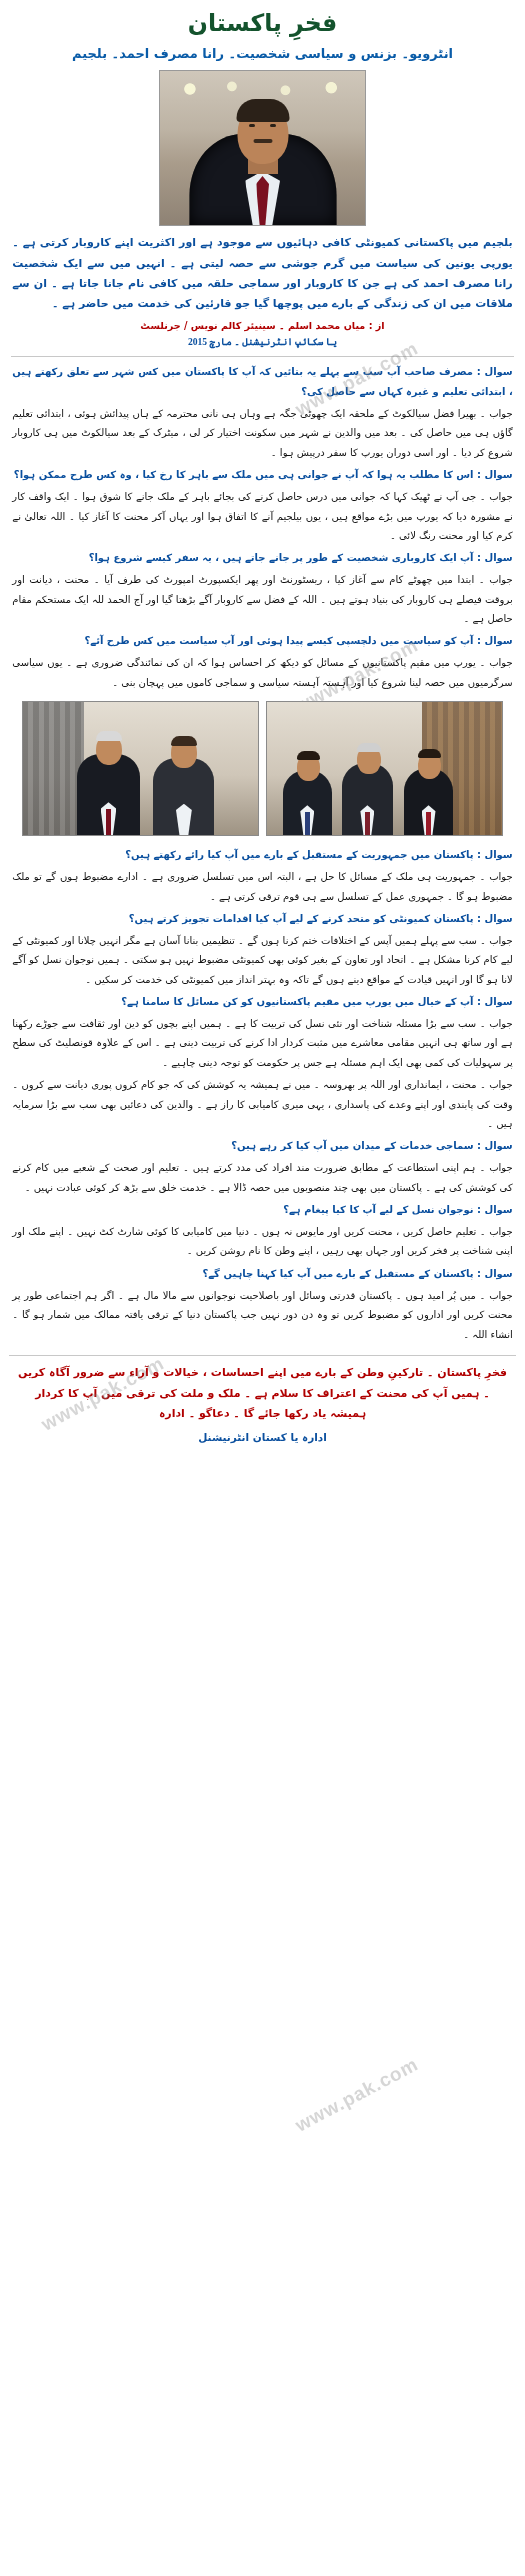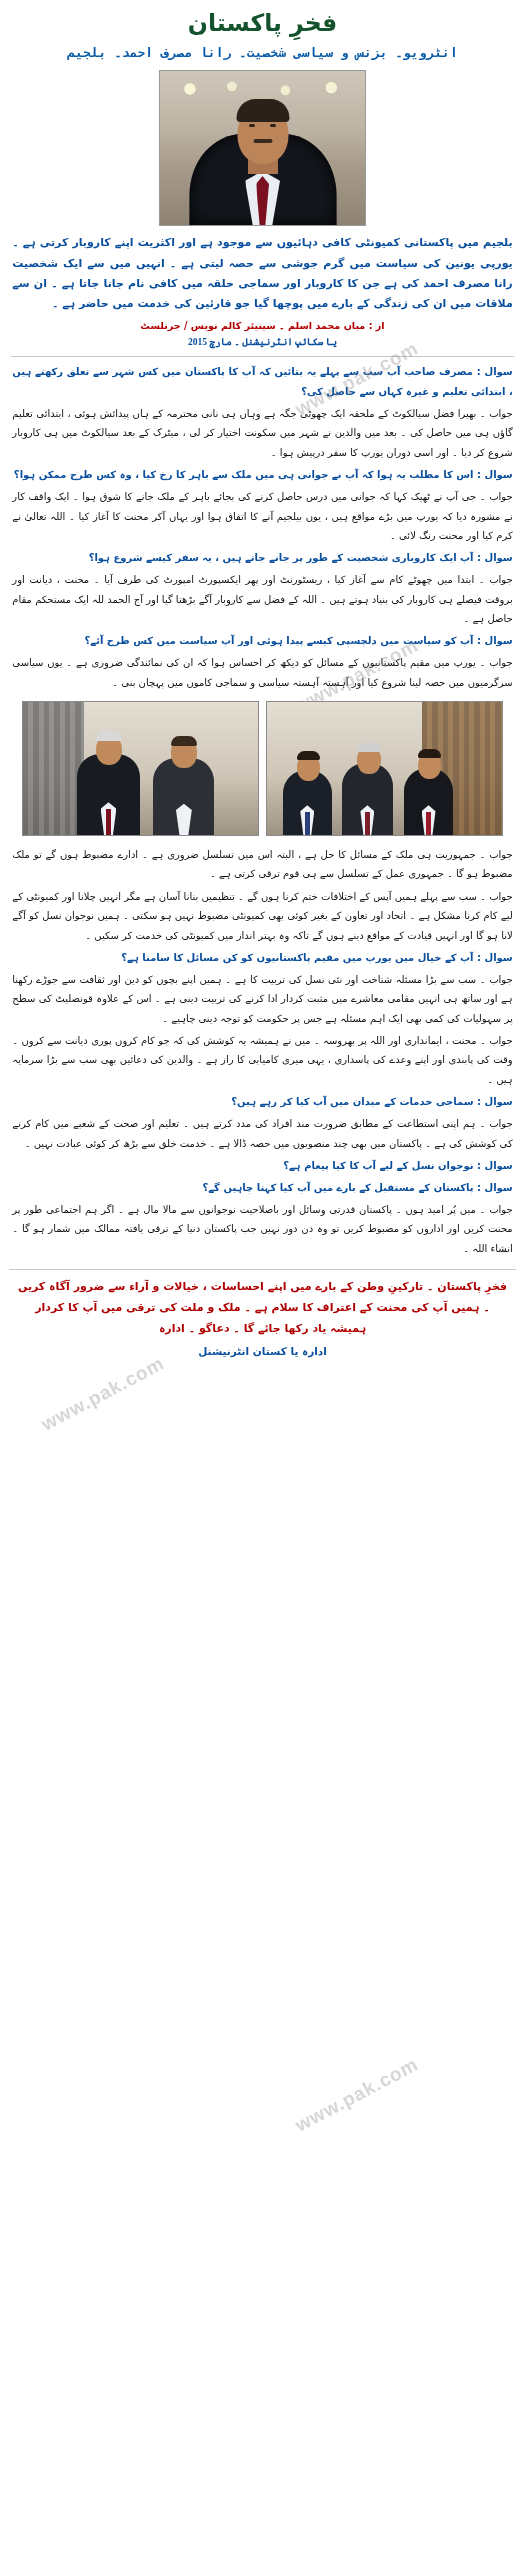--- a/index.html
+++ b/index.html
@@ -33,21 +33,20 @@
   }
   .subtitle-bar{
     margin-top:3.5px;
     text-align:center;
     font-size:13px;
     font-weight:bold;
     color:#0a5ca8;
     direction:rtl;
     line-height:1.5;
     padding-bottom:3.5px;
-    font-family:Liberation Mono, monospace;
   }
   
   .hero-photo{
     width:205px;
     height:154px;
     margin:3.5px auto 5.3px auto;
     border:0.9px solid #999;
     position:relative;
     overflow:hidden;
     background:linear-gradient(#d9d2c7,#b7ada0);
@@ -290,28 +289,31 @@
       <div class="person" style="left:130px;width:61px;height:110px;">
         <div class="body" style="width:61px;height:77px;background:#2c2f36;"></div>
         <div class="shirtP" style="left:23px;width:15.8px;height:31.5px;"></div>
         <div class="face" style="left:18.4px;bottom:67px;width:25.4px;height:31px;"></div>
         <div class="hairp" style="left:18.4px;bottom:89px;width:25.4px;height:10.5px;background:#3a2a1d;"></div>
       </div>
     </div>
   </div>
 
   <div class="qa">
+    <p class="q">سوال : پاکستان میں جمہوریت کے مستقبل کے بارے میں آپ کیا رائے رکھتے ہیں؟</p>
     <p class="a">جواب ۔ جمہوریت ہی ملک کے مسائل کا حل ہے ، البتہ اس میں تسلسل ضروری ہے ۔ ادارے مضبوط ہوں گے تو ملک مضبوط ہو گا ۔ جمہوری عمل کے تسلسل سے ہی قوم ترقی کرتی ہے ۔</p>
+    <p class="q">سوال : پاکستان کمیونٹی کو متحد کرنے کے لیے آپ کیا اقدامات تجویز کرتے ہیں؟</p>
     <p class="a">جواب ۔ سب سے پہلے ہمیں آپس کے اختلافات ختم کرنا ہوں گے ۔ تنظیمیں بنانا آسان ہے مگر انہیں چلانا اور کمیونٹی کے لیے کام کرنا مشکل ہے ۔ اتحاد اور تعاون کے بغیر کوئی بھی کمیونٹی مضبوط نہیں ہو سکتی ۔ ہمیں نوجوان نسل کو آگے لانا ہو گا اور انہیں قیادت کے مواقع دینے ہوں گے تاکہ وہ بہتر انداز میں کمیونٹی کی خدمت کر سکیں ۔</p>
     <p class="q">سوال : آپ کے خیال میں یورپ میں مقیم پاکستانیوں کو کن مسائل کا سامنا ہے؟</p>
     <p class="a">جواب ۔ سب سے بڑا مسئلہ شناخت اور نئی نسل کی تربیت کا ہے ۔ ہمیں اپنے بچوں کو دین اور ثقافت سے جوڑے رکھنا ہے اور ساتھ ہی انہیں مقامی معاشرے میں مثبت کردار ادا کرنے کی تربیت دینی ہے ۔ اس کے علاوہ قونصلیٹ کی سطح پر سہولیات کی کمی بھی ایک اہم مسئلہ ہے جس پر حکومت کو توجہ دینی چاہیے ۔</p>
     <p class="a">جواب ۔ محنت ، ایمانداری اور اللہ پر بھروسہ ۔ میں نے ہمیشہ یہ کوشش کی کہ جو کام کروں پوری دیانت سے کروں ۔ وقت کی پابندی اور اپنے وعدے کی پاسداری ، یہی میری کامیابی کا راز ہے ۔ والدین کی دعائیں بھی سب سے بڑا سرمایہ ہیں ۔</p>
     <p class="q">سوال : سماجی خدمات کے میدان میں آپ کیا کر رہے ہیں؟</p>
     <p class="a">جواب ۔ ہم اپنی استطاعت کے مطابق ضرورت مند افراد کی مدد کرتے ہیں ۔ تعلیم اور صحت کے شعبے میں کام کرنے کی کوشش کی ہے ۔ پاکستان میں بھی چند منصوبوں میں حصہ ڈالا ہے ۔ خدمت خلق سے بڑھ کر کوئی عبادت نہیں ۔</p>
     <p class="q">سوال : نوجوان نسل کے لیے آپ کا کیا پیغام ہے؟</p>
+    <p class="a">جواب ۔ تعلیم حاصل کریں ، محنت کریں اور مایوس نہ ہوں ۔ دنیا میں کامیابی کا کوئی شارٹ کٹ نہیں ۔ اپنے ملک اور اپنی شناخت پر فخر کریں اور جہاں بھی رہیں ، اپنے وطن کا نام روشن کریں ۔</p>
     <p class="q">سوال : پاکستان کے مستقبل کے بارے میں آپ کیا کہنا چاہیں گے؟</p>
     <p class="a">جواب ۔ میں پُر امید ہوں ۔ پاکستان قدرتی وسائل اور باصلاحیت نوجوانوں سے مالا مال ہے ۔ اگر ہم اجتماعی طور پر محنت کریں اور اداروں کو مضبوط کریں تو وہ دن دور نہیں جب پاکستان دنیا کے ترقی یافتہ ممالک میں شمار ہو گا ۔ انشاء اللہ ۔</p>
   </div>
 
   <div class="footer-box">
     <div class="footer-text">فخرِ پاکستان ۔ تارکینِ وطن کے بارے میں اپنے احساسات ، خیالات و آراء سے ضرور آگاہ کریں ۔ ہمیں آپ کی محنت کے اعتراف کا سلام ہے ۔ ملک و ملت کی ترقی میں آپ کا کردار ہمیشہ یاد رکھا جائے گا ۔ دعاگو ۔ ادارہ</div>
     <div class="footer-sign">ادارہ یا کستان انٹرنیشنل</div>
   </div>
 
 </div>

